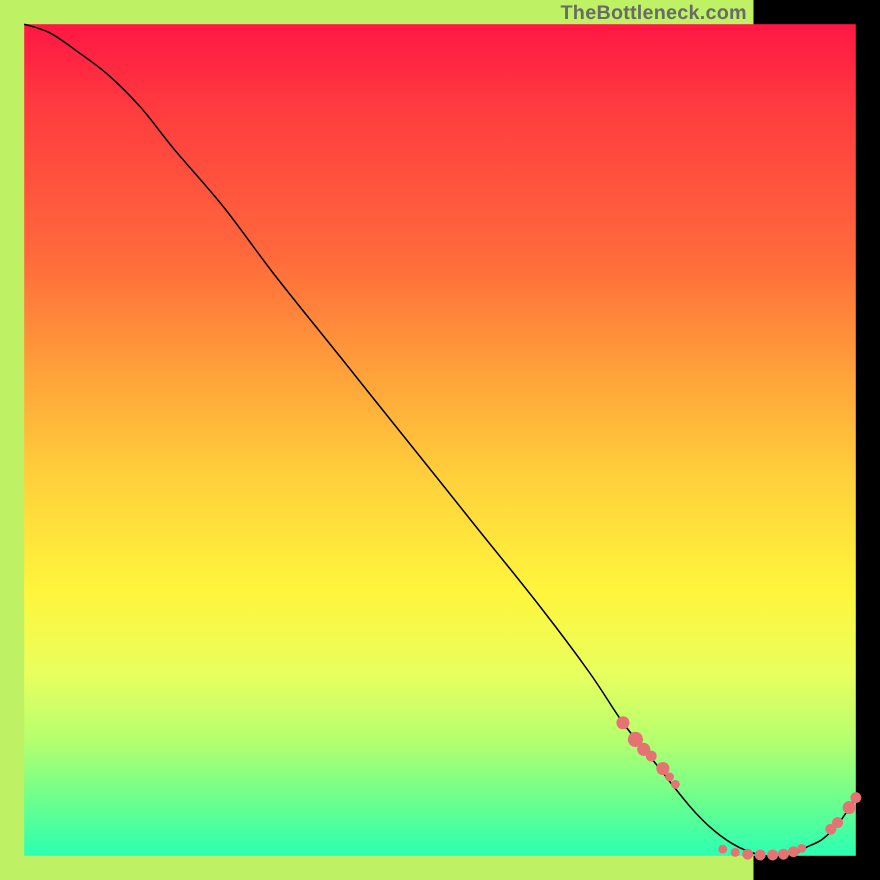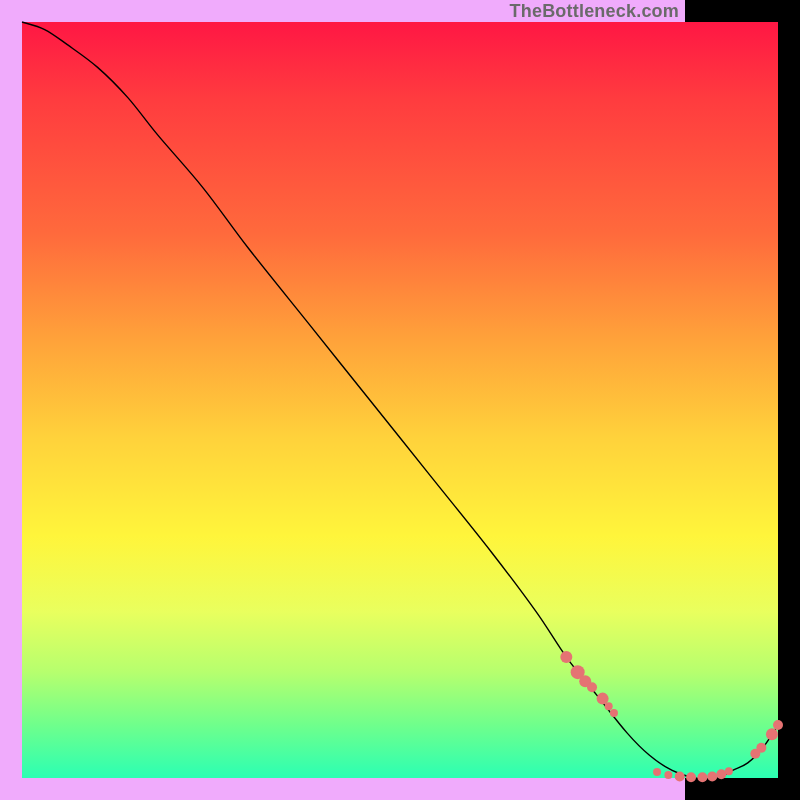--- a/index.html
+++ b/index.html
@@ -7,21 +7,21 @@
     padding: 0;
     width: 800px;
     height: 800px;
     background: #000;
     overflow: hidden;
   }
   .stage {
     position: relative;
     width: 685px;
     height: 800px;
-    background: #f0abfc;
+    background: #bef264;
   }
   .plot {
     position: absolute;
     left: 22px;
     top: 22px;
     width: 756px;
     height: 756px;
     
     background: linear-gradient(
       to bottom,

